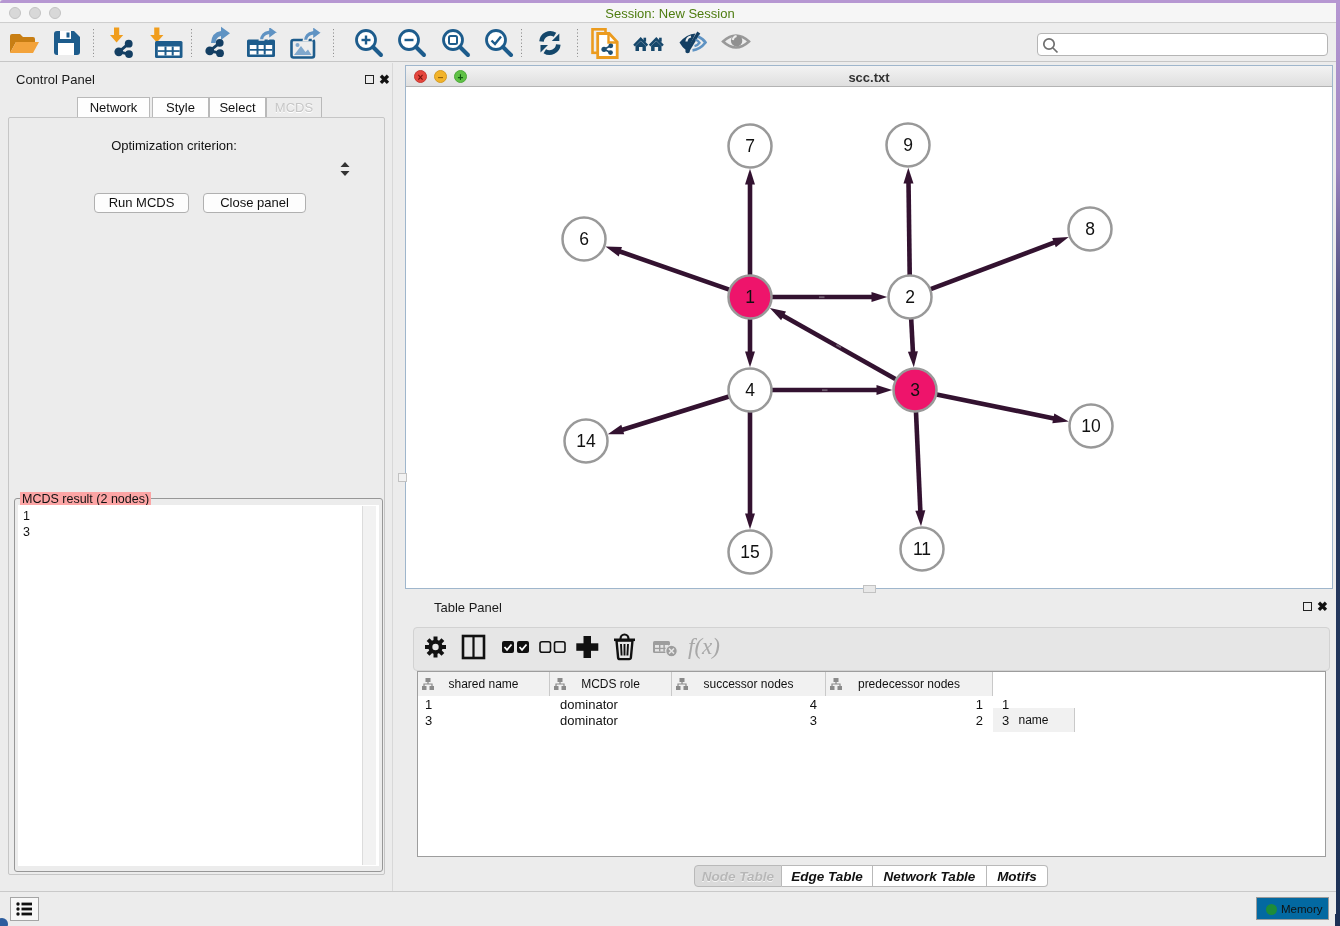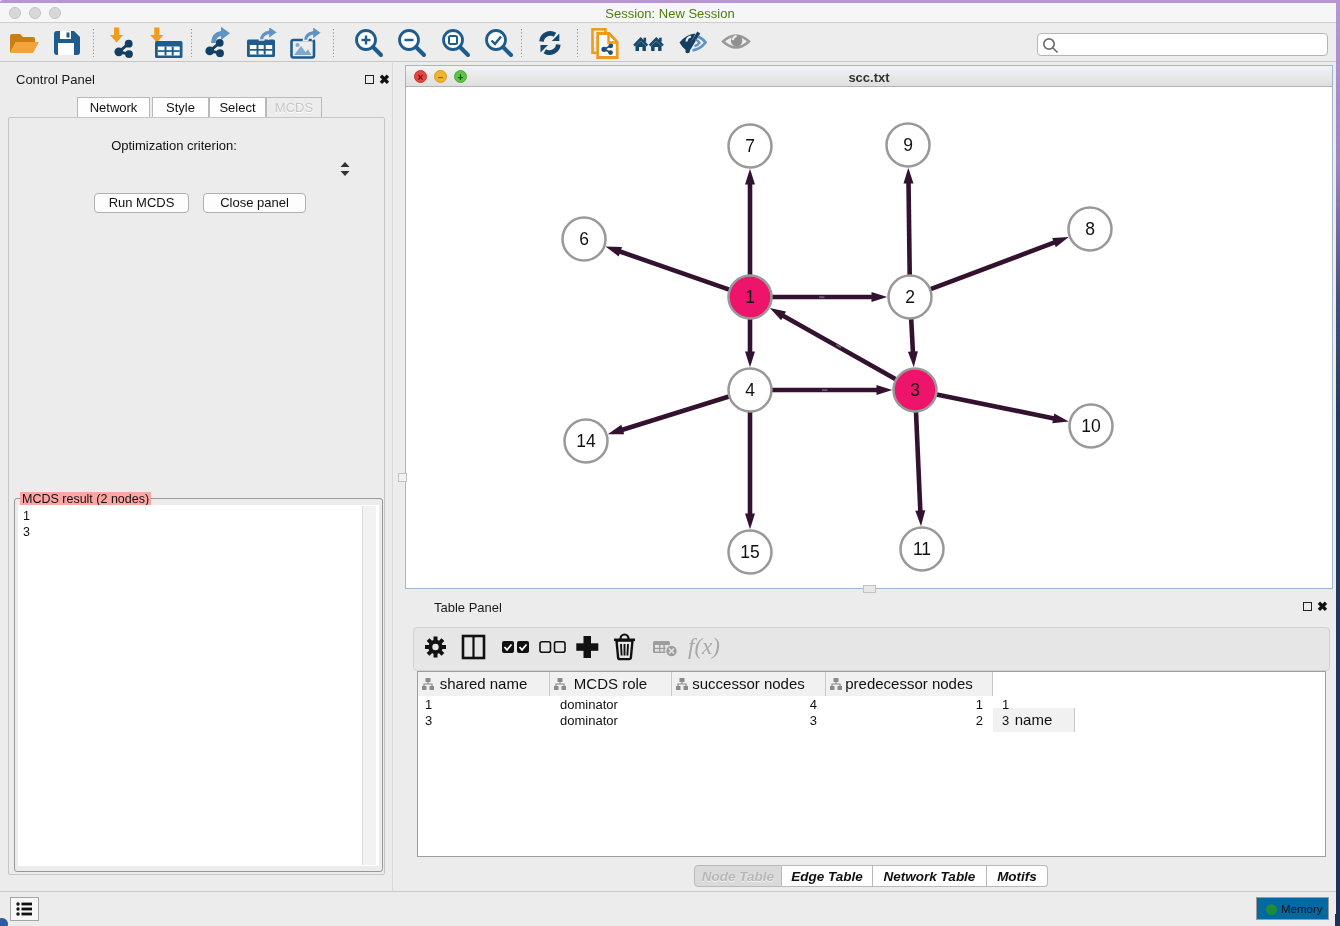--- a/index.html
+++ b/index.html
@@ -35,21 +35,21 @@
 
 #net-win { left:405px; top:65px; width:928px; height:524px; background:#fff; border:1px solid #9fb6cc; }
 #net-titlebar { left:0; top:0; width:926px; height:21px; background:linear-gradient(#f3f3f3,#dfdfdf); border-bottom:1px solid #b3b3b3; }
 #net-title { left:0; top:4px; width:926px; text-align:center; font-size:13px; font-weight:bold; color:#333; }
 .mac { position:absolute; top:4px; width:13px; height:13px; border-radius:50%; font-size:10px; font-weight:bold; text-align:center; line-height:13px; }
 
 
 #tp-title { left:418px; top:600px; font-size:13px; color:#1a1a1a;margin-left:16px; }
 #tp-toolbar { left:413px; top:627px; width:917px; height:44px; background:#e6e6e6; border:1px solid #d2d2d2; border-radius:4px; }
 #tp-table { left:417px; top:671px; width:909px; height:186px; background:#fff; border:1px solid #9d9d9d; }
-.th { position:absolute; top:0; height:24px; background:#f1f1f1; border-right:1px solid #c9c9c9; font-size:15px; color:#111; text-align:center; line-height:24px; }
+.th { position:absolute; top:0; height:24px; background:#f1f1f1; border-right:1px solid #c9c9c9; font-size:12px; color:#111; text-align:center; line-height:24px; }
 .td { position:absolute; font-size:13px; color:#111; height:16px; line-height:16px; }
 .btab { position:absolute; top:865px; height:22px; border:1px solid #b9b9b9; background:#fff; font-size:13.5px; font-weight:bold; color:#111; text-align:center; line-height:21px;font-style:italic; }
 
 
 #statusline { left:0; top:891px; width:1337px; border-top:1px solid #c9c9c9; }
 #listbtn { left:10px; top:897px; width:29px; height:24px; background:#f8f8f8; border:1px solid #a5a5a5; }
 #membtn { left:1256px; top:897px; width:73px; height:23px; background:#0369a1; border:1px solid #9b9b9b; font-size:12px; color:#111; }
 
 
 #redge { right:0; top:0; width:4px; height:926px; background:linear-gradient(#b697d2 0%, #9c85c0 18%, #4b4f7e 32%, #273a60 45%, #1d3156 100%); }

